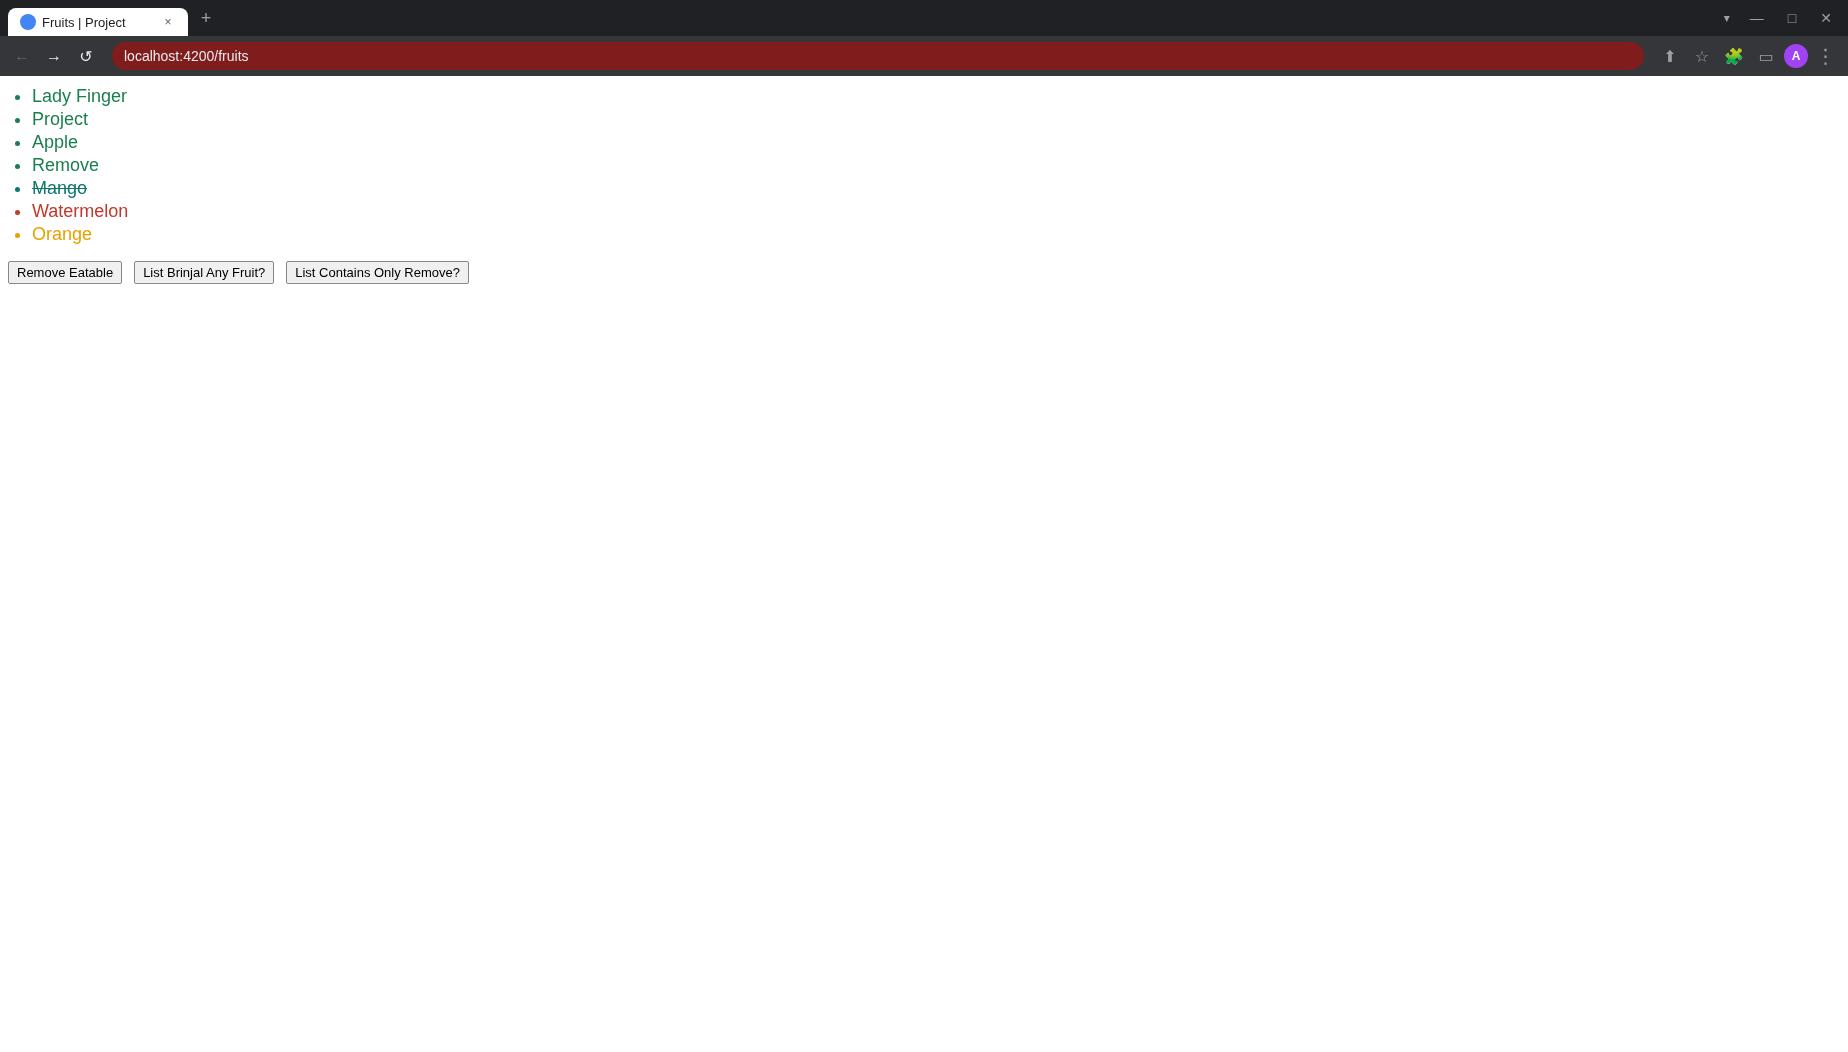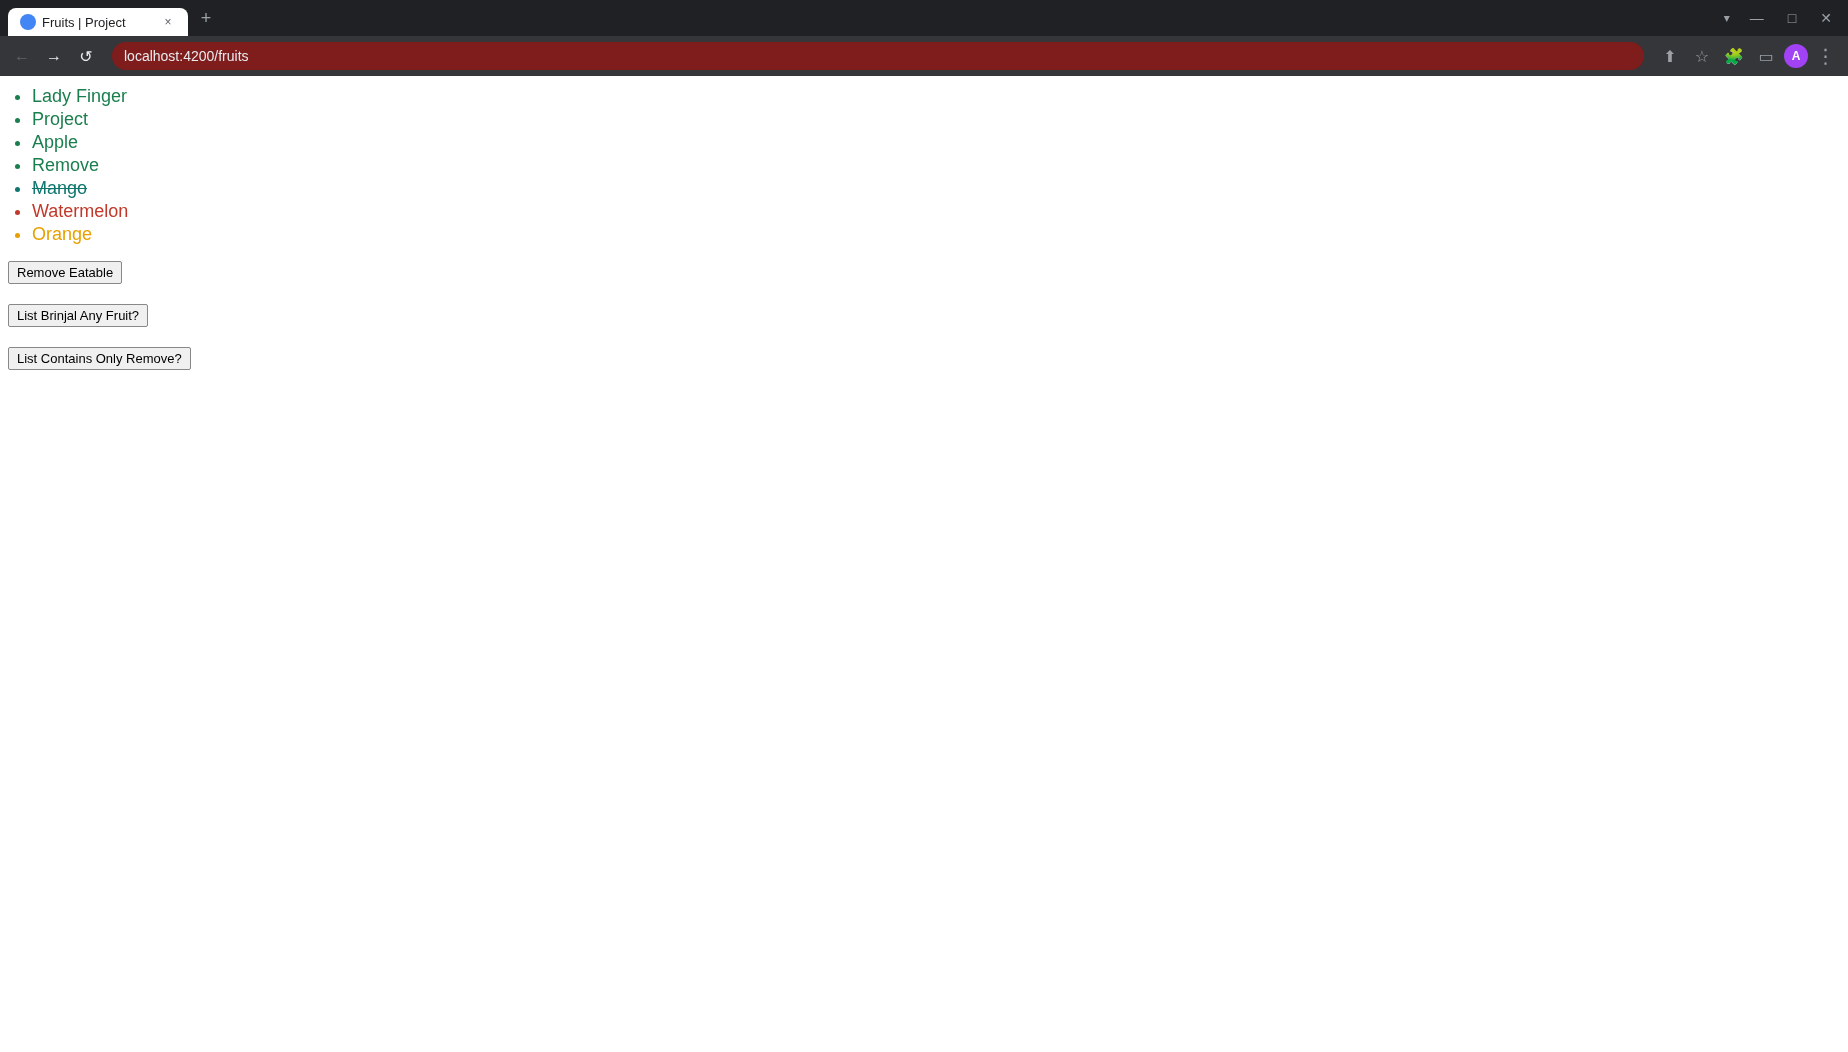--- a/index.html
+++ b/index.html
@@ -218,22 +218,22 @@
     .item-lady-finger { color: #1a7f4e; }
     .item-brinjal { color: #1a7f4e; }
     .item-apple { color: #1a7f4e; }
     .item-grapes { color: #1a7f4e; }
     .item-mango { color: #0f766e; text-decoration: line-through; }
     .item-watermelon { color: #c0392b; }
     .item-orange { color: #e8a000; }
 
     .buttons-section {
       display: flex;
-      flex-direction: column;
-      gap: 20px;
+      flex-direction: row;
+      gap: 12px;
       margin-top: 8px;
     }
 
     .action-btn {
       display: inline-block;
       padding: 3px 8px;
       background: #f0f0f0;
       border: 1px solid #888;
       border-radius: 2px;
       font-size: 13px;

